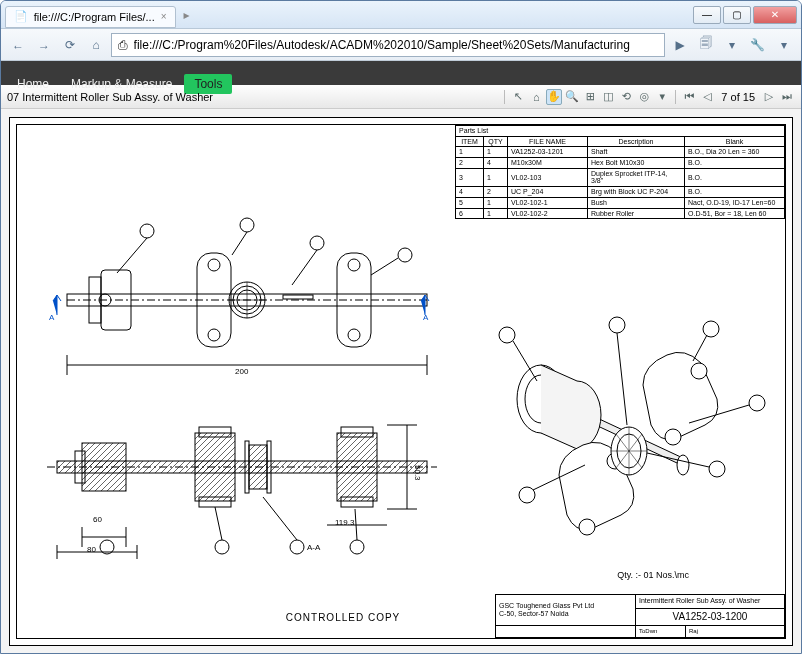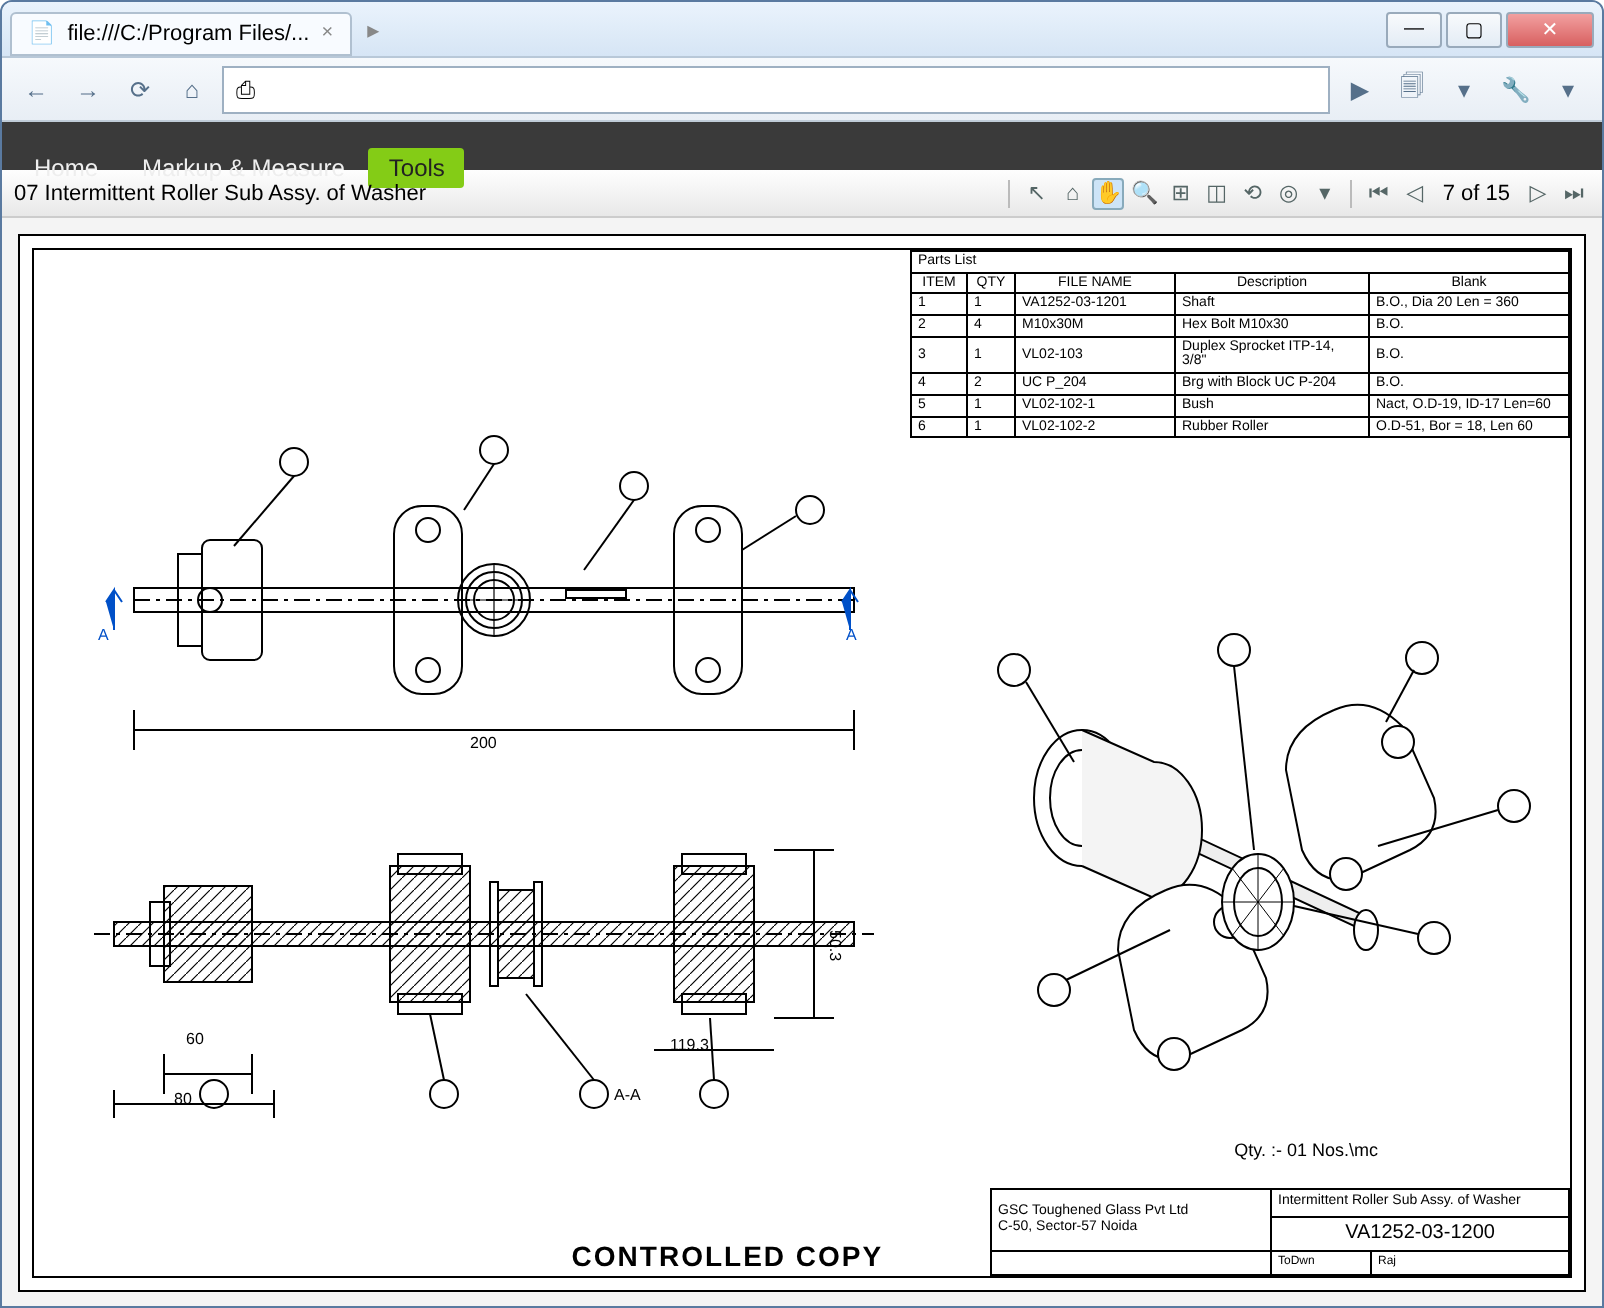--- a/index.html
+++ b/index.html
@@ -18,21 +18,21 @@
 
 
 .navbar { height: 32px; background: linear-gradient(#f6f9fc,#e8eef5); display: flex; align-items: center; padding: 0 6px; gap: 4px; border-bottom: 1px solid #c0ccd8; }
 .nav-icon { width: 22px; height: 22px; border: 1px solid transparent; border-radius: 2px; display: flex; align-items: center; justify-content: center; color: #56708a; cursor: pointer; }
 .urlbar { flex: 1; height: 24px; border: 1px solid #9eb0c2; background: #fff; display: flex; align-items: center; padding: 0 6px; gap: 6px; font-size: 12px; }
 .url-text { flex: 1; white-space: nowrap; overflow: hidden; text-overflow: ellipsis; }
 
 
 .appmenu { height: 24px; background: #3a3a3a; display: flex; align-items: center; padding: 0 6px; gap: 2px; color: #eee; font-size: 12px; }
 .menu-item { padding: 3px 10px; cursor: pointer; border-radius: 2px; margin-top: 22px; }
-.menu-item.active { background: #84cc16; color: #222; }
+.menu-item.active { background: #22c55e; color: #222; }
 
 
 .toolbar { height: 24px; background: linear-gradient(#fefefe,#e8e8e8); display: flex; align-items: center; justify-content: space-between; padding: 0 6px; border-bottom: 1px solid #ccc; font-size: 11px; }
 .tool-left { flex: 1; white-space: nowrap; overflow: hidden; }
 .tool-right { display: flex; align-items: center; gap: 2px; }
 .tool-icon { width: 16px; height: 16px; display: flex; align-items: center; justify-content: center; color: #566; cursor: pointer; font-size: 11px; border: 1px solid transparent; border-radius: 2px; }
 .tool-sep { width: 1px; height: 14px; background: #bbb; margin: 0 3px; }
 .page-indicator { font-size: 11px; padding: 0 4px; }
 
 
@@ -45,21 +45,21 @@
 .parts-table th, .parts-table td { border: 1px solid #000; padding: 1px 3px; text-align: left; line-height: 1.1; }
 .parts-table th { text-align: center; font-weight: normal; }
 .pt-title { text-align: center; font-size: 7px; }
 
 
 .titleblock { position: absolute; bottom: 0; right: 0; width: 290px; font-size: 7px; border-collapse: collapse; }
 .titleblock td { border: 1px solid #000; padding: 2px 3px; line-height: 1.2; }
 
 
 .label { position: absolute; font-size: 8px; color: #000; }
-.controlled { position: absolute; bottom: 2px; left: 35%; font-size: 14px; letter-spacing: 1px; font-weight: bold; }
+.controlled { position: absolute; bottom: 15px; left: 35%; font-size: 10px; letter-spacing: 1px; }
 .qty-note { position: absolute; bottom: 58px; right: 96px; font-size: 9px; }
 
 svg.tech { position: absolute; }
 </style>
 </head>
 <body>
 
 <div class="window">
 
   <div class="titlebar">
@@ -78,20 +78,21 @@
     </div>
   </div>
 
   <div class="navbar">
     <div class="nav-icon">←</div>
     <div class="nav-icon">→</div>
     <div class="nav-icon">⟳</div>
     <div class="nav-icon">⌂</div>
     <div class="urlbar">
       <span>⎙</span>
+      <span class="url-text">file:///C:/Program%20Files/Autodesk/ACADM%202010/Sample/Sheet%20Sets/Manufacturing</span>
     </div>
     <div class="nav-icon">▶</div>
     <div class="nav-icon">🗐</div>
     <div class="nav-icon">▾</div>
     <div class="nav-icon">🔧</div>
     <div class="nav-icon">▾</div>
   </div>
 
   <div class="appmenu">
     <div class="menu-item">Home</div>

